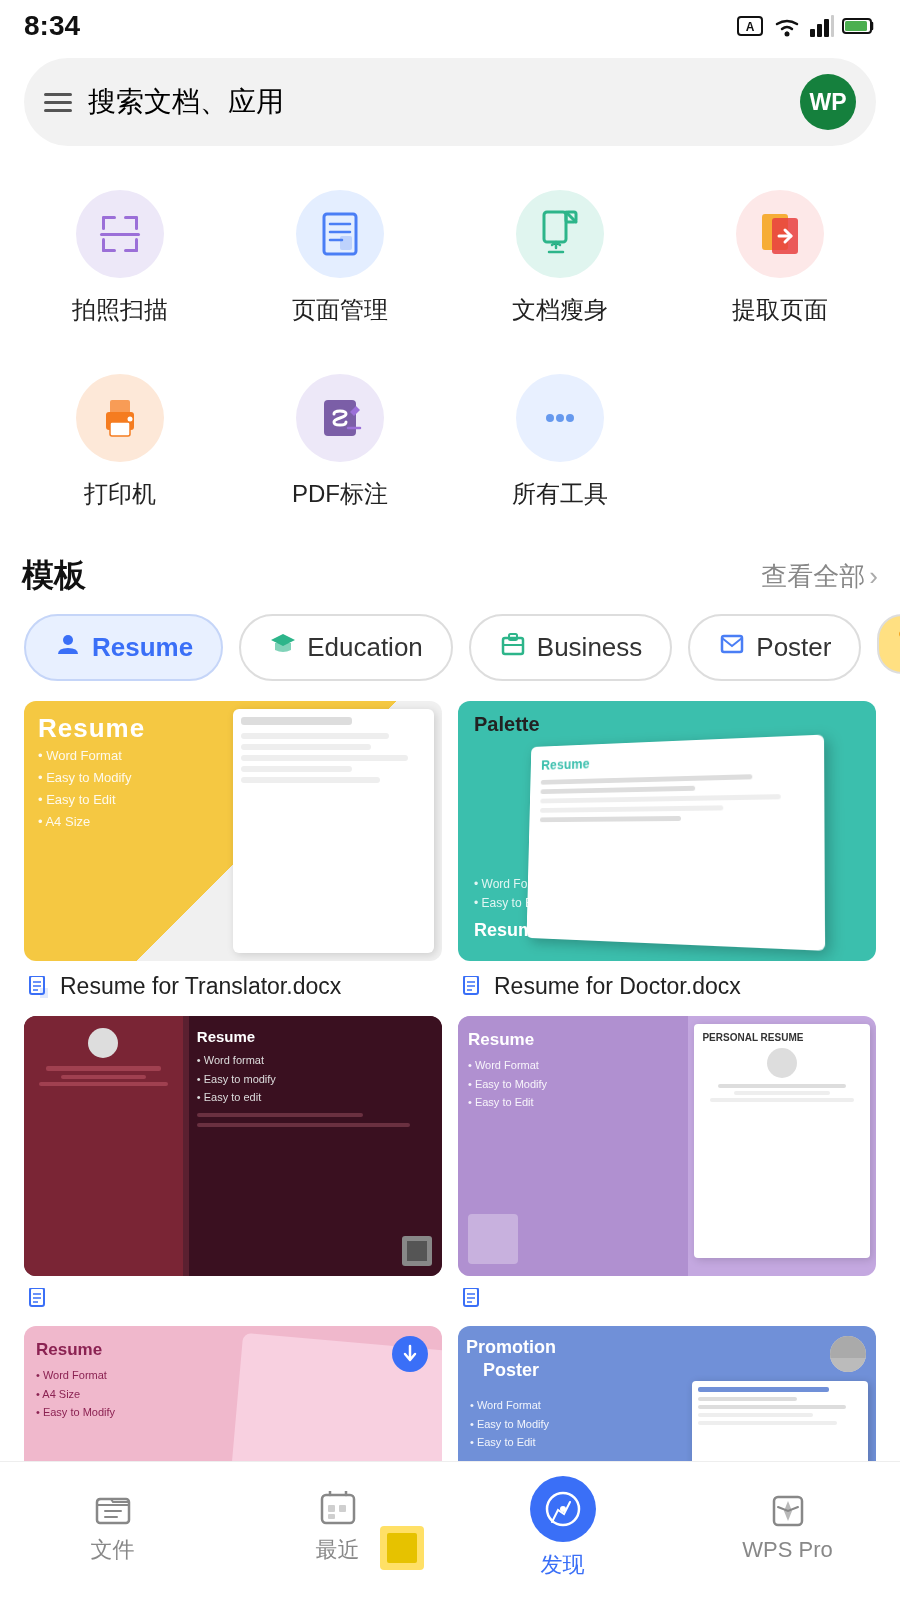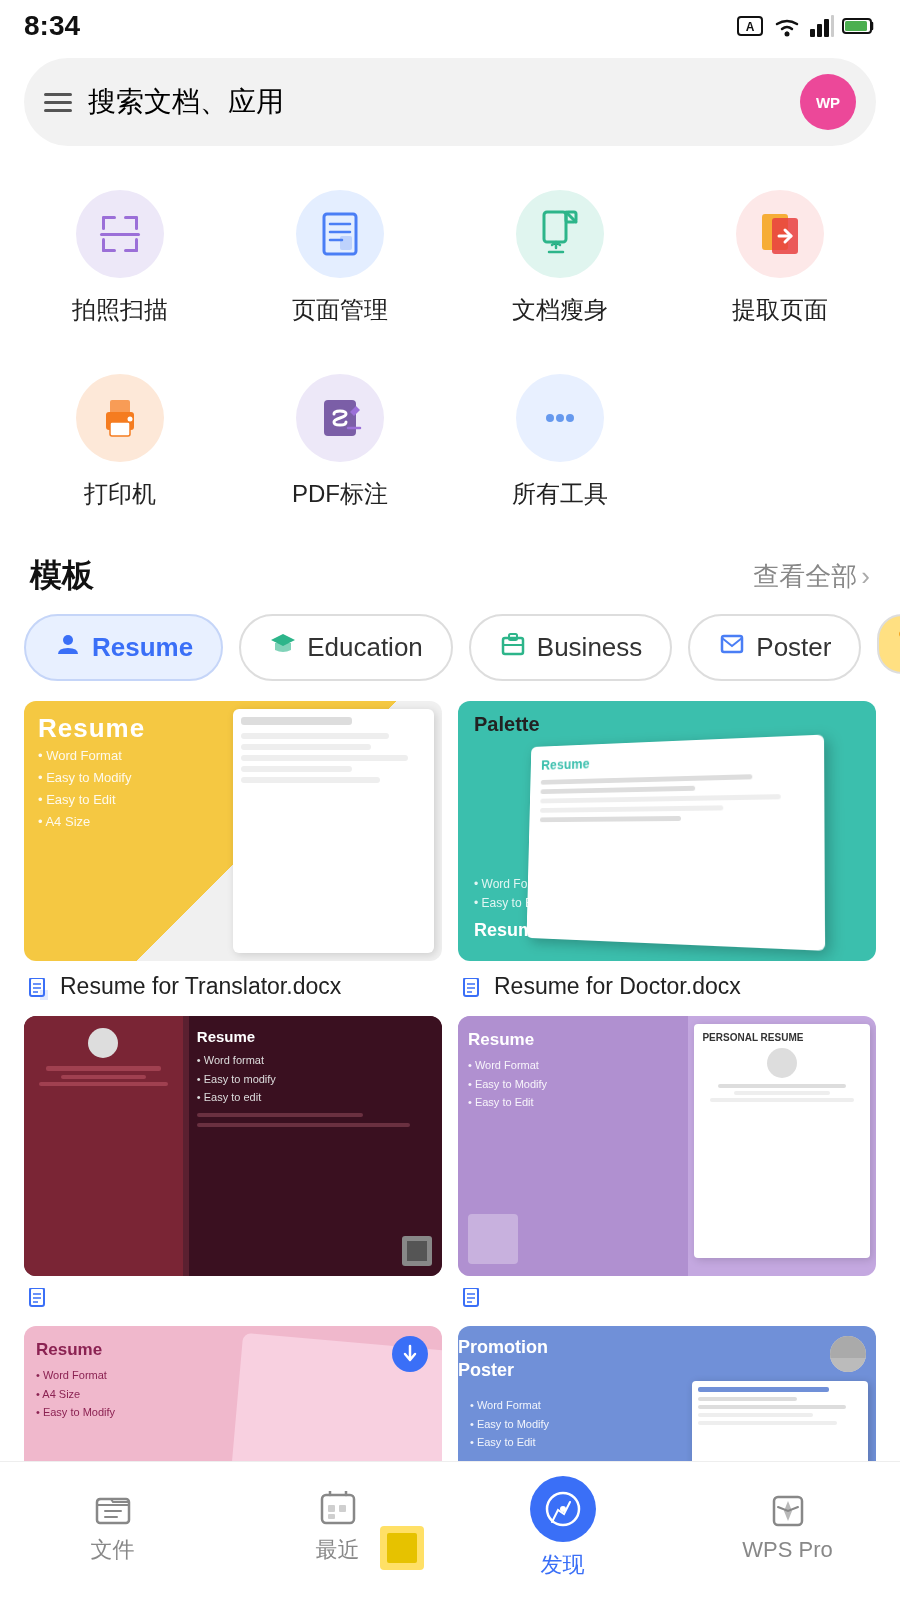--- a/index.html
+++ b/index.html
@@ -59,26 +59,26 @@
     }
     .search-placeholder {
       flex: 1;
       font-size: 28px;
       color: #000000;
     }
     .avatar {
       width: 56px;
       height: 56px;
       border-radius: 50%;
-      background: #ec4899;
+      background: #15803d;
       display: flex;
       align-items: center;
       justify-content: center;
       color: #fff;
-      font-size: 15px;
+      font-size: 23px;
       font-weight: 700;
       flex-shrink: 0;
     }
 
     
     .tools-grid {
       display: grid;
       grid-template-columns: repeat(4, 1fr);
       gap: 0;
       padding: 0 10px;
@@ -104,21 +104,21 @@
       font-size: 24px;
       color: #222;
       text-align: center;
     }
 
     
     .section-header {
       display: flex;
       align-items: center;
       justify-content: space-between;
-      padding: 10px 30px 16px;
+      padding: 10px 22px 16px;
       margin-top: 10px;
     }
     .section-title {
       font-size: 32px;
       font-weight: 700;
       color: #111;
     }
     .see-all {
       display: flex;
       align-items: center;
@@ -176,21 +176,21 @@
     .template-thumb {
       width: 100%;
       height: 260px;
       border-radius: 12px;
       overflow: hidden;
       position: relative;
       margin-bottom: 12px;
     }
     .template-name {
       display: flex;
-      align-items: flex-end;
+      align-items: center;
       gap: 10px;
       font-size: 23px;
       color: #222;
       padding: 0 4px;
     }
 
     
     .bottom-nav {
       position: fixed;
       bottom: 0;
@@ -561,21 +561,21 @@
           <div style="width:30px;height:30px;background:#e6c200;border-radius:2px;"></div>
         </div>
       </div>
     </div>
 
   </div>
 
   <div class="template-item">
     <div class="template-thumb">
       <div style="width:100%;height:100%;background:#7090d8;position:relative;overflow:hidden;">
-        <div style="position:absolute;top:10px;left:0;font-size:18px;font-weight:800;color:#fff;line-height:1.3;">Promotion<br>Poster</div>
+        <div style="position:absolute;top:10px;left:8px;font-size:18px;font-weight:800;color:#fff;line-height:1.3;text-align:center;">Promotion<br>Poster</div>
         <div style="position:absolute;top:10px;right:10px;width:36px;height:36px;border-radius:50%;background:#ddd;overflow:hidden;">
           <div style="width:100%;height:60%;background:#aaa;"></div>
           <div style="width:100%;height:40%;background:#bbb;"></div>
         </div>
         <div style="position:absolute;top:70px;left:12px;font-size:11px;color:rgba(255,255,255,0.9);line-height:1.7;">• Word Format<br>• Easy to Modify<br>• Easy to Edit</div>
         <div style="position:absolute;right:8px;top:55px;width:42%;height:75%;background:#fff;border-radius:4px;padding:6px;box-shadow:2px 2px 8px rgba(0,0,0,0.2);">
           <div style="width:80%;height:5px;background:#7090d8;border-radius:2px;margin-bottom:5px;"></div>
           <div style="width:60%;height:4px;background:#ddd;border-radius:2px;margin-bottom:4px;"></div>
           <div style="width:90%;height:4px;background:#ddd;border-radius:2px;margin-bottom:4px;"></div>
           <div style="width:70%;height:4px;background:#eee;border-radius:2px;margin-bottom:4px;"></div>

